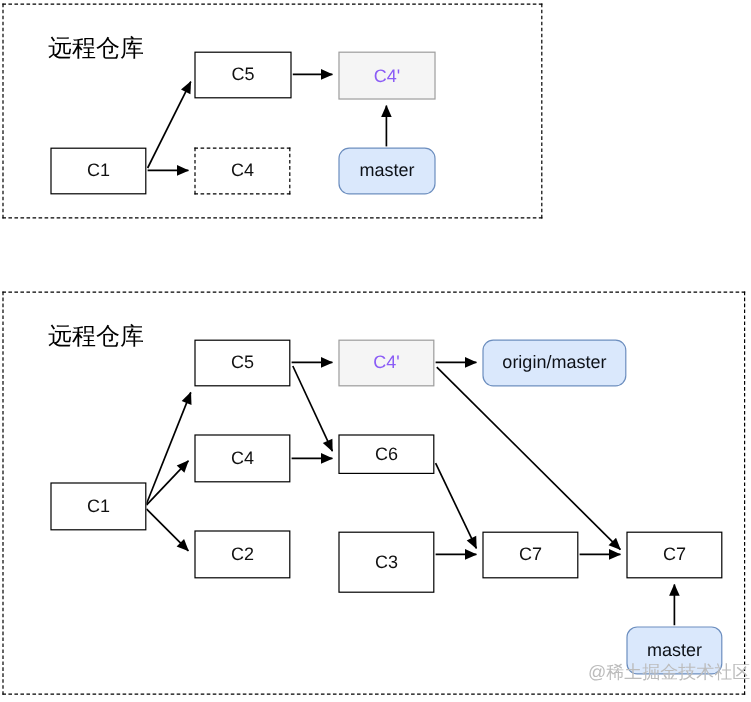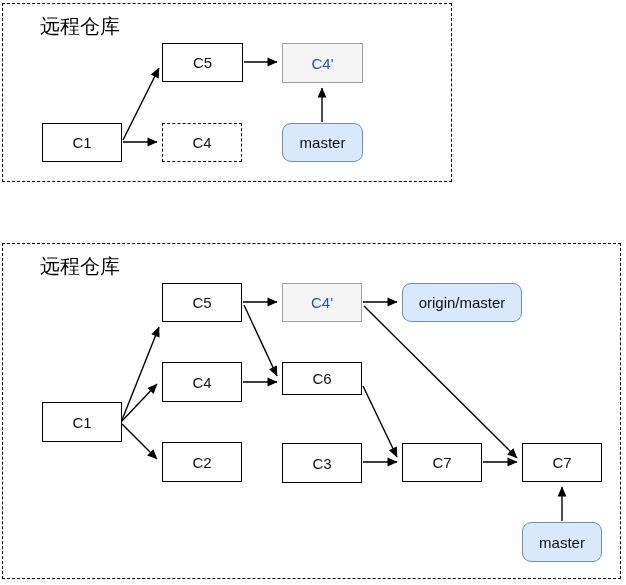--- a/index.html
+++ b/index.html
@@ -16,21 +16,21 @@
   
   .frame {
     position: absolute;
     box-sizing: border-box;
     border: 1px dashed #000000;
     background: transparent;
   }
   .frame-remote { left: 2px;  top: 3px;   width: 450px; height: 179px; }
   .frame-local  { left: 2px;  top: 243px; width: 619px; height: 336px; }
   .frame-title {
-    margin: 11px 0 0 37px;
+    margin: 26px 0 0 37px;
     font-size: 20px;
     line-height: 1.1;
     color: #000000;
     white-space: nowrap;
   }
 
   
   #edge-layer {
     position: absolute;
     left: 0; top: 0;
@@ -47,21 +47,21 @@
     align-items: center;
     justify-content: center;
     font-size: 15px;
     line-height: 1;
     background: #ffffff;
     border: 1px solid #000000;
     color: #111111;
     white-space: nowrap;
   }
   .node.dashed { border-style: dashed; }
-  .node.gray   { background: #f5f5f5; border-color: #9e9e9e; color: #1d4ed8; }
+  .node.gray   { background: #f5f5f5; border-color: #9e9e9e; color: #8b5cf6; }
   .node.blue   { background: #dae8fc; border-color: #6c8ebf; border-radius: 9px; color: #0d1117; }
 
   .watermark {
     position: absolute;
     left: 490px;
     top: 551px;
     font-size: 15px;
     color: #bcbcbc;
     white-space: nowrap;
     z-index: 5;
@@ -109,21 +109,22 @@
       <div class="node solid" style="left: 162px; top: 43px; width: 81px; height: 39px;">C5</div>
       <div class="node dashed" style="left: 162px; top: 123px; width: 80px; height: 39px;">C4</div>
       <div class="node gray" style="left: 282px; top: 43px; width: 81px; height: 40px;">C4'</div>
       <div class="node blue" style="left: 282px; top: 123px; width: 81px; height: 39px;">master</div>
       <div class="node solid" style="left: 42px; top: 402px; width: 80px; height: 40px;">C1</div>
       <div class="node solid" style="left: 162px; top: 283px; width: 80px; height: 39px;">C5</div>
       <div class="node solid" style="left: 162px; top: 362px; width: 80px; height: 40px;">C4</div>
       <div class="node solid" style="left: 162px; top: 442px; width: 80px; height: 40px;">C2</div>
       <div class="node gray" style="left: 282px; top: 283px; width: 80px; height: 39px;">C4'</div>
       <div class="node solid" style="left: 282px; top: 362px; width: 80px; height: 33px;">C6</div>
-      <div class="node solid" style="left: 282px; top: 443px; width: 80px; height: 40px; text-align: center;">C3</div>
+      <div class="node solid" style="left: 282px; top: 443px; width: 80px; height: 51px; text-align: center;">C3</div>
       <div class="node solid" style="left: 402px; top: 443px; width: 80px; height: 39px;">C7</div>
       <div class="node solid" style="left: 522px; top: 443px; width: 80px; height: 39px;">C7</div>
       <div class="node blue" style="left: 402px; top: 283px; width: 120px; height: 39px;">origin/master</div>
       <div class="node blue" style="left: 522px; top: 522px; width: 80px; height: 40px;">master</div>
     </div>
 
+  <div class="watermark">@稀土掘金技术社区</div>
 
 </div>
 
 </body></html>

